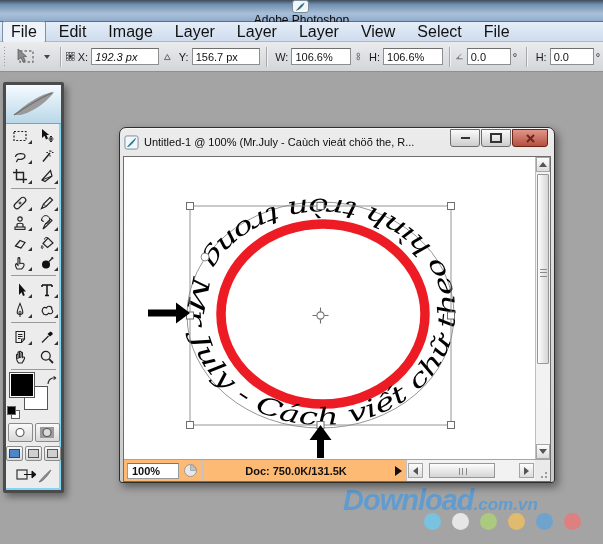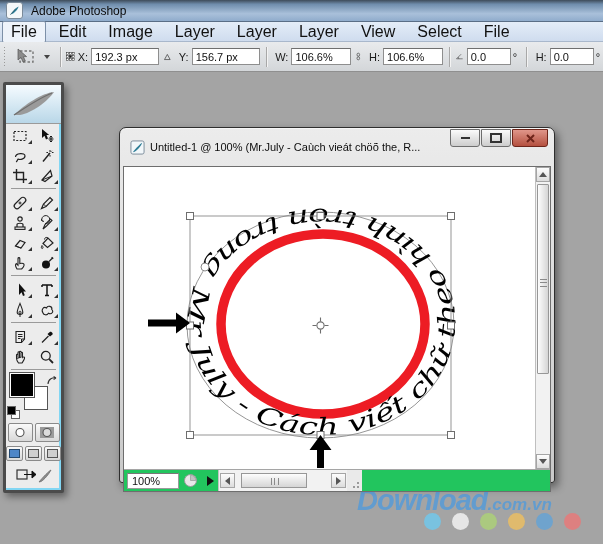--- a/index.html
+++ b/index.html
@@ -1,38 +1,38 @@
 <!DOCTYPE html>
 <html><head>
 <meta charset="utf-8">
 <style>
   html,body{margin:0;padding:0;}
   body{width:603px;height:544px;overflow:hidden;font-family:"Liberation Sans",sans-serif;background:#a4a4a4;position:relative;}
   
   .titlebar{position:absolute;left:0;top:0;width:603px;height:22px;
     background:linear-gradient(180deg,#3e4c5a 0%,#6f8dac 20%,#a9c0da 65%,#90accc 100%);
-    display:flex;align-items:center;border-bottom:1px solid #5a6e86;box-sizing:border-box;}
+    display:flex;align-items:center;border-bottom:1px solid #5a6e86;box-sizing:border-box;flex-direction:column;}
   .titlebar .appicon{width:15px;height:15px;margin:0 8px 0 6px;background:#f4f7f9;border:1px solid #7a8a99;border-radius:3px;display:flex;align-items:center;justify-content:center;}
   .titlebar .title{font-size:12px;color:#0b0b0b;}
   
   .menubar{position:absolute;left:0;top:22px;width:603px;height:20px;background:linear-gradient(#e4edf8,#cfdcee);display:flex;align-items:center;font-size:16px;color:#111;border-bottom:1px solid #a9b8cc;box-sizing:border-box;}
   .menubar .mi{padding:1px 8px;margin:0 2px;border:1px solid transparent;border-radius:2px;}
   .menubar .mi.focused{border-color:#7d90a8;background:#eef3fa;}
   
   .optionsbar{position:absolute;left:0;top:42px;width:603px;height:30px;background:linear-gradient(#e9ebed,#d3d6d9);border-bottom:1px solid #8f8f8f;box-sizing:border-box;display:flex;align-items:center;font-size:11px;color:#1a1a1a;}
   .gripper{width:5px;height:22px;margin-left:3px;background-image:radial-gradient(#9a9a9a 35%,transparent 40%);background-size:3px 3px;}
   .osep{width:1px;height:20px;background:#a8a8a8;margin:0 6px;box-shadow:1px 0 0 #f3f3f3;}
   .field{background:#fff;border:1px solid #8e8e8e;border-top-color:#6f6f6f;height:15px;font-size:11px;font-family:"Liberation Sans",sans-serif;padding:0 3px;color:#111;}
   .lbl{margin:0 3px;}
   .deg{margin:0 3px 0 2px;}
   .dd{width:0;height:0;border-left:3px solid transparent;border-right:3px solid transparent;border-top:4px solid #444;margin:0 4px;}
   
   .desktop{position:absolute;left:0;top:72px;width:603px;height:472px;background:#a4a4a4;overflow:hidden;}
   
-  .watermark{position:absolute;left:357px;top:412px;z-index:1;font-style:italic;font-weight:bold;color:#5b9cd4;opacity:.9;white-space:nowrap;}
+  .watermark{position:absolute;left:343px;top:412px;z-index:1;font-style:italic;font-weight:bold;color:#5b9cd4;opacity:.9;white-space:nowrap;}
   .watermark .big{font-size:29px;letter-spacing:-1px;}
   .watermark .small{font-size:17px;}
   .dots{position:absolute;left:424px;top:441px;z-index:1;display:flex;gap:11px;}
   .dots span{width:17px;height:17px;border-radius:50%;display:inline-block;}
   
   .toolbox{position:absolute;left:3px;top:10px;width:61px;z-index:2;background:#ececec;border:3px solid #4b4b4b;border-radius:2px;box-shadow:inset -2px 0 0 #82d6f3,inset 0 -2px 0 #82d6f3,3px 4px 7px rgba(0,0,0,.4);box-sizing:border-box;padding-bottom:4px;}
   .tb-head{height:38px;background:linear-gradient(#f5fbff,#b9d7e8);border-bottom:1px solid #9a9a9a;display:flex;align-items:center;justify-content:center;}
   .tgrid{display:grid;grid-template-columns:1fr 1fr;padding:2px 1px 0 1px;}
   .cell{height:20px;display:flex;align-items:center;justify-content:center;position:relative;}
   .cell.fly:after{content:"";position:absolute;right:2px;bottom:2px;border-left:4px solid transparent;border-bottom:4px solid #333;}
@@ -47,21 +47,21 @@
   .swap{position:absolute;right:1px;top:0;}
   .btnrow{display:flex;justify-content:center;gap:2px;margin-top:4px;}
   .pbtn{background:linear-gradient(#fafafa,#d8d8d8);border:1px solid #8a8a8a;border-radius:2px;display:flex;align-items:center;justify-content:center;}
   .qm{width:23px;height:17px;}
   .sm{width:15px;height:13px;}
   .sm .box{width:9px;height:7px;border:1px solid #555;background:#cfcfcf;}
   .sm.sel .box{background:#4d86c8;border-color:#24486e;}
   .ir{margin-top:5px;display:flex;justify-content:center;}
   
   .docwin{position:absolute;left:119px;top:55px;width:436px;height:356px;z-index:3;background:linear-gradient(#ececec,#c9c9c9);border:1px solid #2e2e2e;border-radius:7px 7px 3px 3px;box-shadow:3px 4px 8px rgba(0,0,0,.45),inset 0 1px 0 #f6f6f6;box-sizing:border-box;}
-  .doc-titlebar{height:38px;display:flex;align-items:center;padding-left:10px;}
+  .doc-titlebar{height:28px;display:flex;align-items:center;padding-left:4px;}
   .doc-title{font-size:11px;color:#0e0e0e;white-space:nowrap;overflow:hidden;flex:1;margin-left:5px;}
   .winbtns{display:flex;align-self:flex-start;margin:1px 6px 0 4px;}
   .wbtn{width:28px;height:16px;border:1px solid #6e6e6e;background:linear-gradient(#fbfbfb,#cdcdcd);display:flex;align-items:center;justify-content:center;border-radius:0 0 3px 3px;margin-left:1px;}
   .wbtn.close{width:34px;background:linear-gradient(#e0968a,#b4503f);border-color:#6d251a;}
   .minbar{width:9px;height:2px;background:#333;}
   .maxbox{width:8px;height:6px;border:2px solid #333;}
   .doc-content{position:relative;margin:0 3px 3px 3px;height:326px;border:1px solid #6e6e6e;background:#fff;box-sizing:border-box;}
   .canvas{position:absolute;left:0;top:0;width:413px;height:302px;background:#fff;overflow:hidden;}
   
   .vscroll{position:absolute;right:0;top:0;width:15px;bottom:22px;background:#f2f2f2;border-left:1px solid #bfbfbf;box-sizing:border-box;}
@@ -69,21 +69,21 @@
   .vthumb{position:absolute;left:1px;top:17px;width:12px;height:190px;background:linear-gradient(90deg,#fdfdfd,#d5d5d5);border:1px solid #979797;border-radius:1px;box-sizing:border-box;}
   .grip3{position:absolute;left:2px;top:50%;width:7px;height:6px;border-top:1px solid #8a8a8a;border-bottom:1px solid #8a8a8a;}
   .grip3:before{content:"";position:absolute;left:0;top:2px;width:7px;border-top:1px solid #8a8a8a;}
   .tri{width:0;height:0;}
   .tri.up{border-left:4px solid transparent;border-right:4px solid transparent;border-bottom:5px solid #555;}
   .tri.down{border-left:4px solid transparent;border-right:4px solid transparent;border-top:5px solid #555;}
   .tri.left{border-top:4px solid transparent;border-bottom:4px solid transparent;border-right:5px solid #555;}
   .tri.right{border-top:4px solid transparent;border-bottom:4px solid transparent;border-left:5px solid #555;}
   .tri.play{border-top:5px solid transparent;border-bottom:5px solid transparent;border-left:7px solid #111;}
   
-  .statusbar{position:absolute;left:0;right:0;bottom:0;height:22px;background:#22c55e;border-top:1px solid #a5a5a5;display:flex;align-items:center;font-size:11px;color:#111;box-sizing:border-box;}
+  .statusbar{position:absolute;left:0;right:0;bottom:0;height:22px;background:#fdba74;border-top:1px solid #a5a5a5;display:flex;align-items:center;font-size:11px;color:#111;box-sizing:border-box;font-weight:bold;}
   .zoombox{width:52px;height:16px;background:#fff;border:1px solid #9a9a9a;border-top-color:#777;margin-left:3px;padding:1px 4px 0;box-sizing:border-box;}
   .sicon{margin:0 4px;display:flex;align-items:center;}
   .docinfo{flex:1;text-align:center;border-left:1px solid #c2c2c2;border-right:1px solid #c2c2c2;height:100%;display:flex;align-items:center;justify-content:center;}
   .flyout{width:16px;height:100%;display:flex;align-items:center;justify-content:center;border-right:1px solid #c2c2c2;}
   .hscroll{width:128px;height:100%;position:relative;background:#f2f2f2;}
   .hbtn{position:absolute;top:3px;width:15px;height:15px;background:linear-gradient(#fdfdfd,#dcdcdc);border:1px solid #a5a5a5;box-sizing:border-box;display:flex;align-items:center;justify-content:center;}
   .hthumb{position:absolute;left:22px;top:3px;width:66px;height:15px;background:linear-gradient(#fdfdfd,#d5d5d5);border:1px solid #979797;box-sizing:border-box;}
   .hgrip{position:absolute;left:50%;top:4px;width:6px;height:7px;margin-left:-3px;border-left:1px solid #8a8a8a;border-right:1px solid #8a8a8a;}
   .hgrip:before{content:"";position:absolute;left:2px;top:0;height:7px;border-left:1px solid #8a8a8a;}
   .rgrip{width:15px;height:100%;position:relative;background:#eaeaea;}
@@ -131,21 +131,21 @@
         <rect x="12" y="1" width="4" height="4"></rect>
       <rect x="1" y="6.5" width="4" height="4"></rect>
         <rect x="6.5" y="6.5" width="4" height="4" fill="#111"></rect>
         <rect x="12" y="6.5" width="4" height="4"></rect>
       <rect x="1" y="12" width="4" height="4"></rect>
         <rect x="6.5" y="12" width="4" height="4"></rect>
         <rect x="12" y="12" width="4" height="4"></rect>
     </g>
   </svg>
   <span class="lbl">X:</span>
-  <input class="field" style="width: 60px;" readonly="" value="192.3 px">
+  <input class="field" style="width: 60px; font-style: italic;" readonly="" value="192.3 px">
   <svg width="13" height="12" viewBox="0 0 13 12" style="margin:0 5px">
       <path d="M6.5 1 L12 11 L1 11 Z" fill="none" stroke="#222" stroke-width="1.2"></path>
     </svg>
   <span class="lbl">Y:</span>
   <input class="field" style="width: 60px;" readonly="" value="156.7 px">
   <div class="osep"></div>
   <span class="lbl">W:</span>
   <input class="field" style="width: 52px;" readonly="" value="106.6%">
   <svg width="9" height="15" viewBox="0 0 9 15" style="margin:0 5px">
     <rect x="2" y="1" width="5" height="6" rx="2.5" fill="none" stroke="#333" stroke-width="1.2"></rect>
@@ -442,20 +442,21 @@
       </div>
 
       <div class="statusbar">
         <div class="zoombox">100%</div>
         <span class="sicon">
           <svg width="15" height="15" viewBox="0 0 15 15">
               <circle cx="7.5" cy="7.5" r="6" fill="#e8e8e8" stroke="#9a9a9a"></circle>
               <path d="M7.5 7.5 L7.5 2.2 A5.3 5.3 0 0 1 12.8 7.5 Z" fill="#c2c2c2" stroke="#9a9a9a" stroke-width=".7"></path>
             </svg>
         </span>
+        <div class="docinfo">Doc: 750.0K/131.5K</div>
         <div class="flyout">
             <span class="tri play"></span>
           </div>
         <div class="hscroll">
           <div class="hbtn" style="left:1px">
               <span class="tri left"></span>
             </div>
           <div class="hthumb">
               <span class="hgrip"></span>
             </div>

